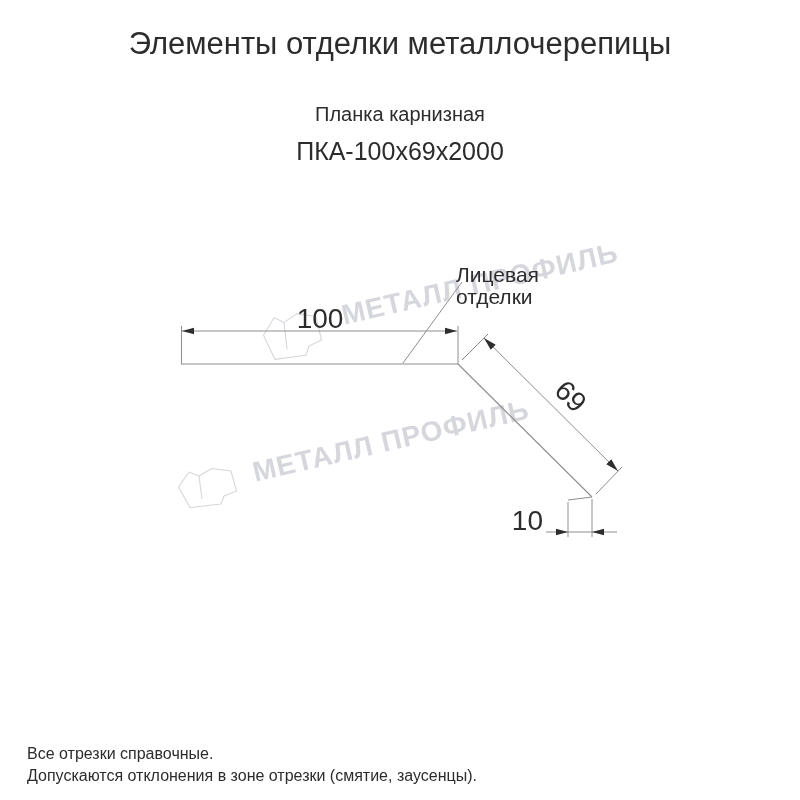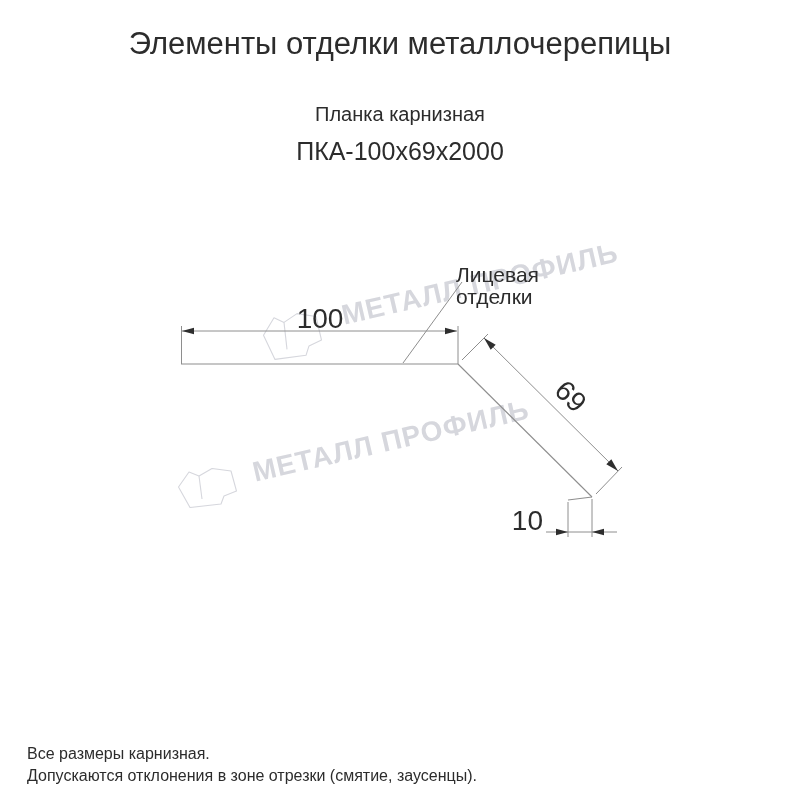--- a/index.html
+++ b/index.html
@@ -95,17 +95,17 @@
 
     <line class="dl" x1="462" y1="282" x2="403" y2="363"></line>
   </svg>
 
   <div class="face-label">
     <div>Лицевая</div>
     <div>отделки</div>
   </div>
 
   <div class="footer">
-    <div>Все размеры карнизная.</div>
+    <div>Все отрезки справочные.</div>
     <div>Допускаются отклонения в зоне отрезки (смятие, заусенцы).</div>
   </div>
 
 </div>
 
 </body></html>

